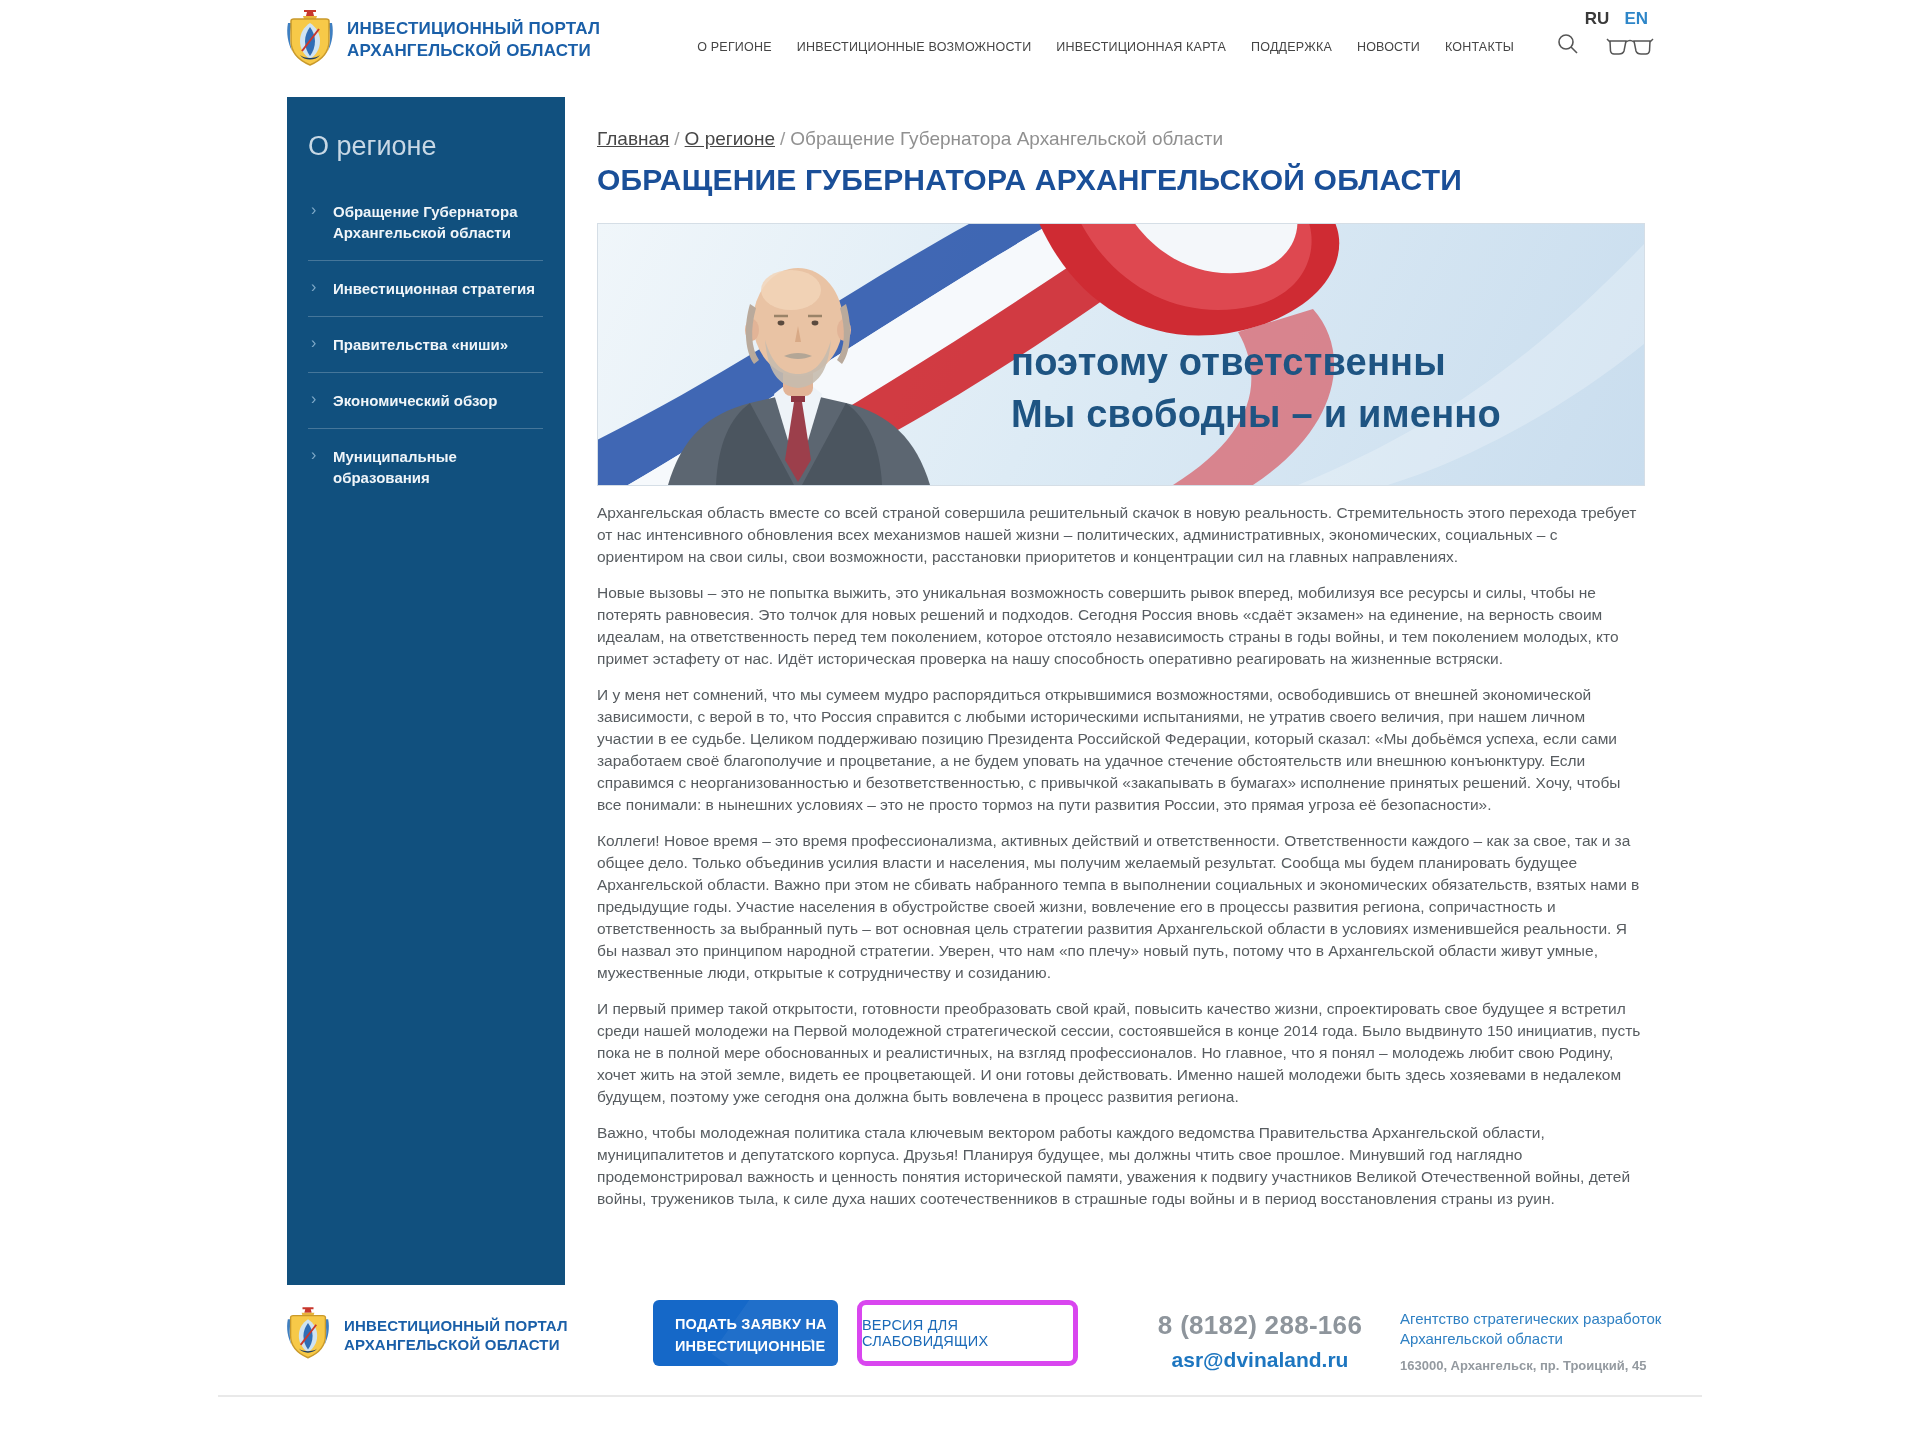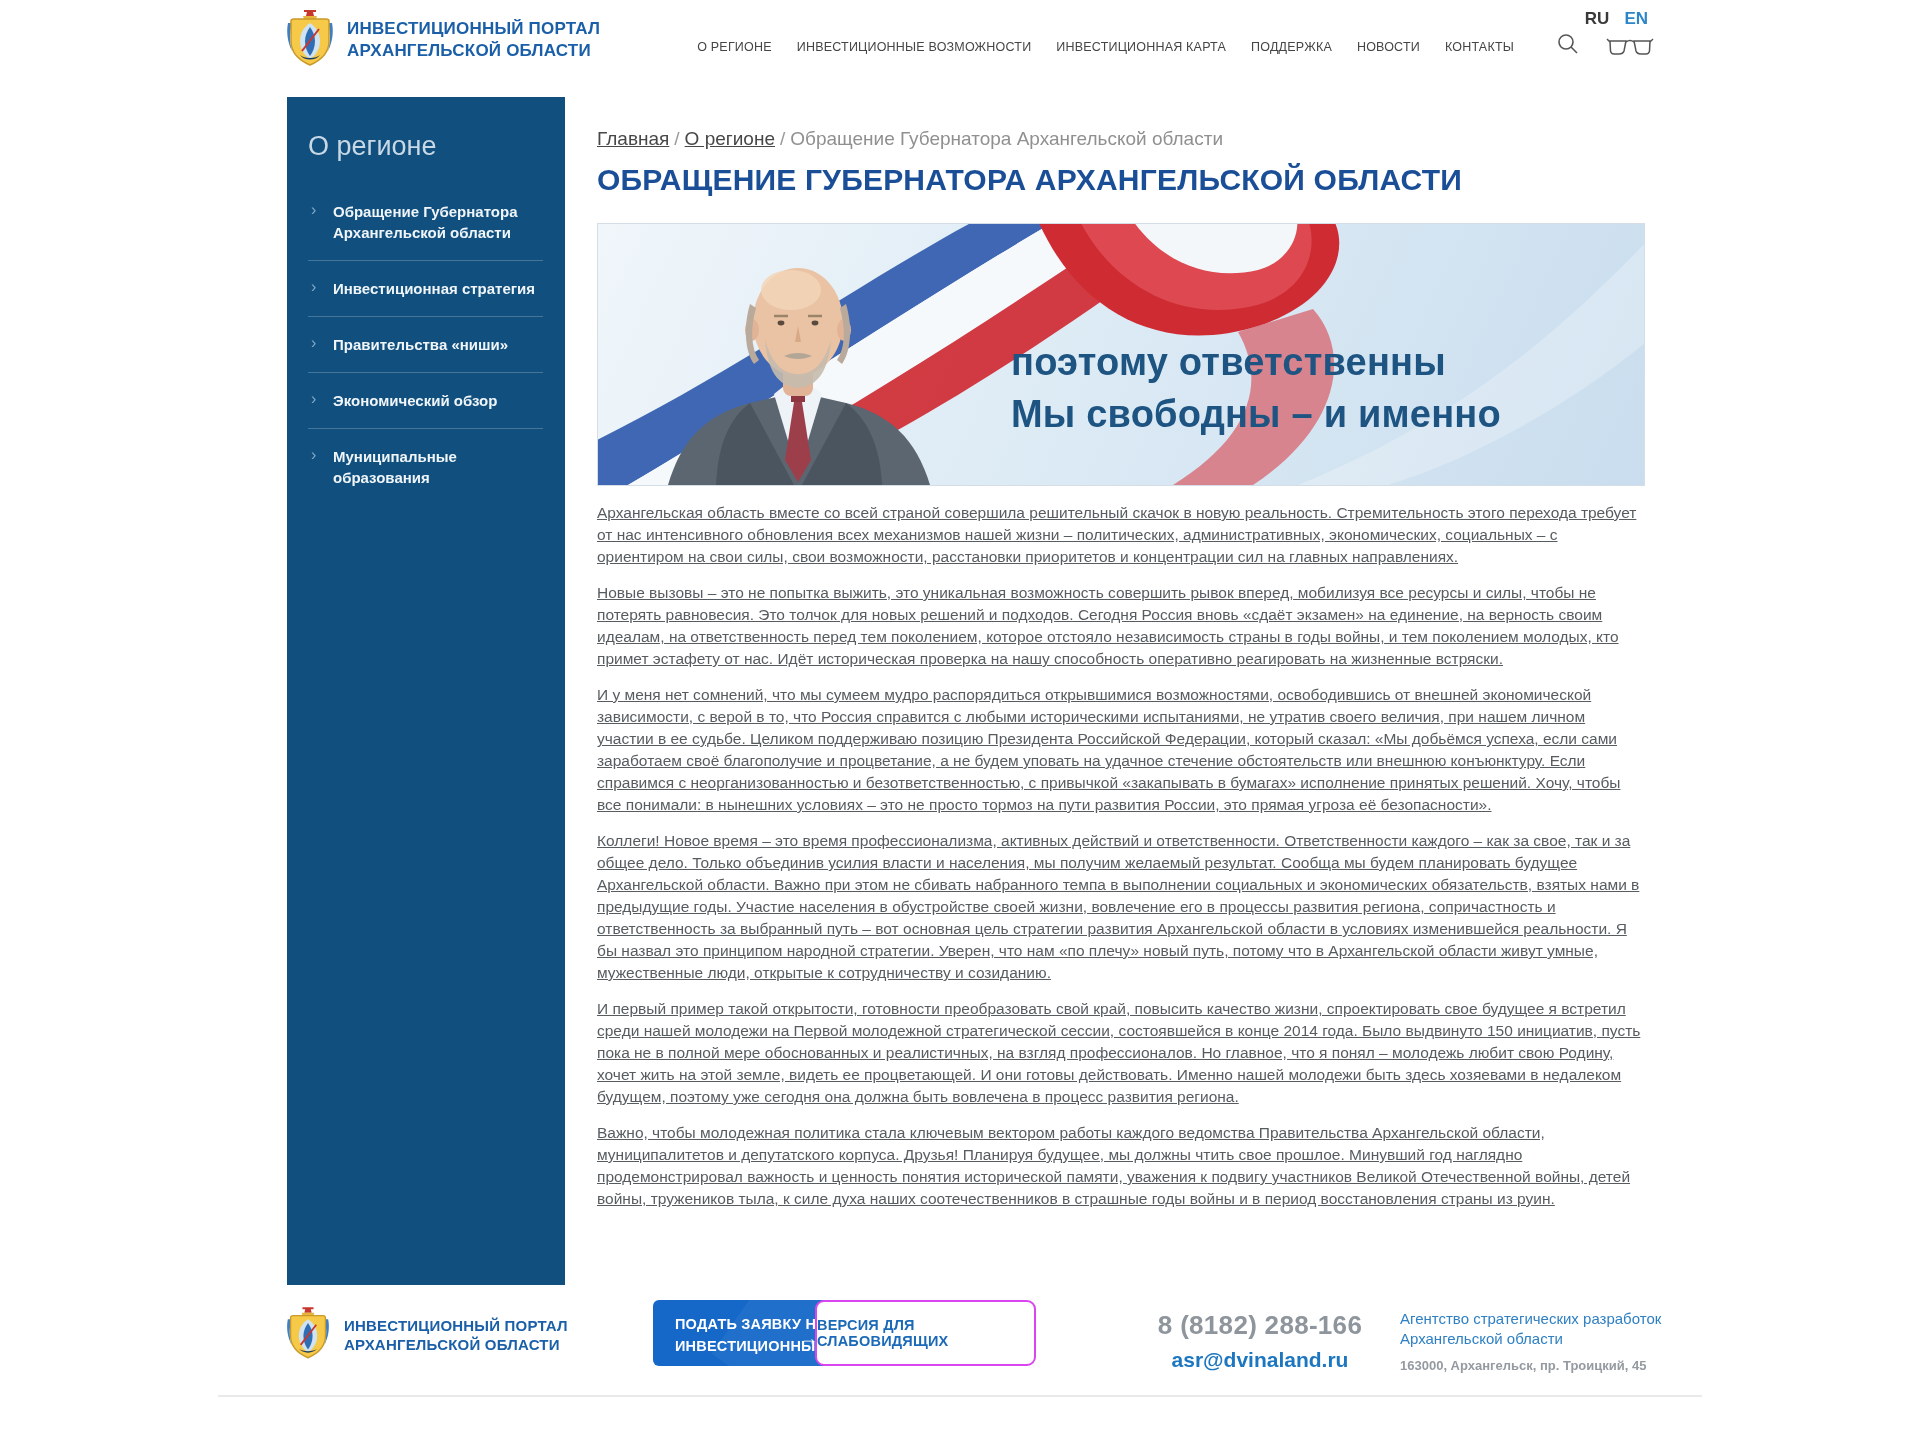--- a/index.html
+++ b/index.html
@@ -36,33 +36,33 @@
   .crumb-sep{color:#9a9a9a;margin:0 5px;}
   .article-title{margin:13px 0 0 0;font-size:30px;font-weight:bold;color:#1a4f98;letter-spacing:.2px;}
 
   
   .hero{position:relative;margin-top:26px;width:1046px;height:261px;border:1px solid #d5dee6;
     background:linear-gradient(115deg,#f0f6fa 0%,#ddebf5 45%,#c9ddee 100%);overflow:hidden;}
   .hero svg{position:absolute;left:0;top:0;}
   .hero-quote{position:absolute;left:413px;top:112px;font-size:38px;font-weight:bold;color:#1e5482;line-height:52px;letter-spacing:.2px;}
 
   .article-body{margin-top:16px;font-size:15.5px;color:#575c60;line-height:22px;}
-  .article-body p{margin:0 0 14px 0;text-decoration:underline;}
+  .article-body p{margin:0 0 14px 0;}
 
   
   .footer-logo{position:absolute;left:286px;top:1306px;display:flex;align-items:center;gap:14px;cursor:pointer;}
   .footer-logo .logo-text{font-size:15px;}
   .apply-btn{position:absolute;left:653px;top:1300px;width:185px;height:66px;background:#1568c8;border-radius:6px;
     color:#fff;font-weight:bold;font-size:14.5px;line-height:1.5;letter-spacing:.2px;box-sizing:border-box;
     padding:14px 0 16px 22px;cursor:pointer;overflow:hidden;}
   .apply-btn::before{content:"";position:absolute;right:-20px;top:-30px;width:120px;height:130px;
     background:rgba(255,255,255,.05);transform:rotate(35deg);}
   .apply-arrow{position:absolute;right:20px;bottom:14px;font-size:18px;font-weight:bold;}
-  .access-btn{position:absolute;left:815px;top:1300px;width:221px;height:66px;background:#fff;
-    border:2px solid #d946ef;border-radius:9px;color:#1b6ab8;font-weight:bold;font-size:14.5px;
+  .access-btn{position:absolute;left:857px;top:1300px;width:221px;height:66px;background:#fff;
+    border:5px solid #d946ef;border-radius:9px;color:#1b6ab8;font-weight:normal;font-size:14.5px;
     display:flex;align-items:center;justify-content:center;letter-spacing:.2px;box-sizing:border-box;cursor:pointer;}
   .footer-contacts{position:absolute;left:1140px;top:1310px;width:240px;text-align:center;}
   .footer-phone{font-size:26px;font-weight:bold;color:#8e959c;letter-spacing:.3px;}
   .footer-email{display:block;margin-top:7px;font-size:21px;font-weight:bold;color:#1d76c0;}
   .footer-agency{position:absolute;left:1400px;top:1309px;font-size:15px;color:#2f80c3;line-height:1.35;}
   .footer-address{position:absolute;left:1400px;top:1358px;font-size:13px;font-weight:bold;color:#949aa0;}
   .bottom-divider{position:absolute;left:218px;top:1395px;width:1484px;height:2px;background:#e9e9e9;}
 
   
   .counters{position:absolute;left:1458px;top:1411px;display:flex;gap:13px;}

